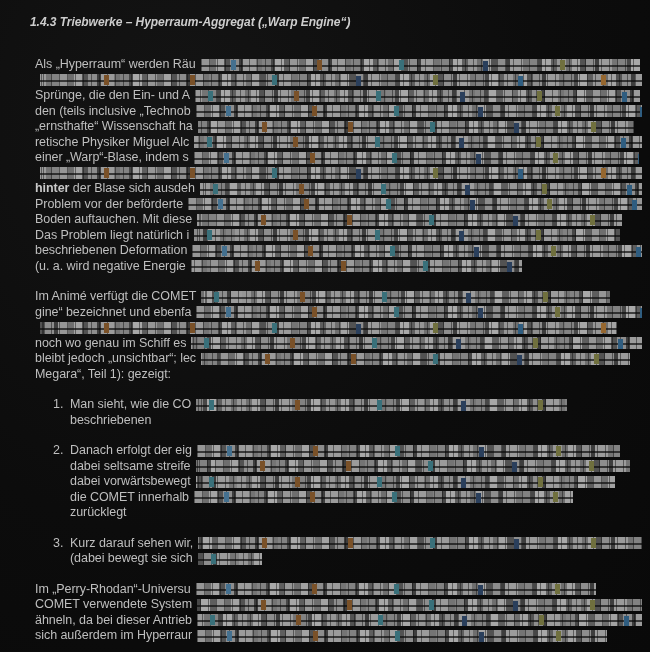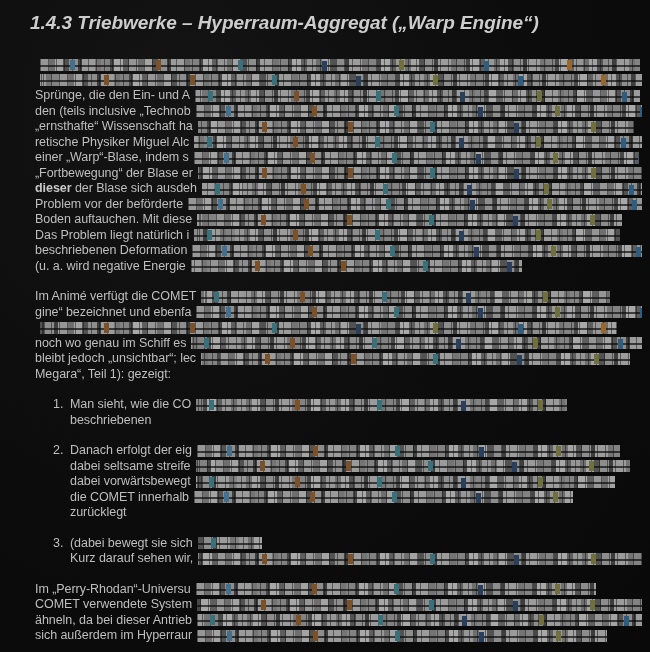--- a/index.html
+++ b/index.html
@@ -6,21 +6,21 @@
   body{
     width:650px;height:652px;overflow:hidden;
     background:radial-gradient(ellipse at 28% 18%, #141414 0%, #0c0c0c 55%, #090909 100%);
     font-family:"Liberation Sans", sans-serif;
     font-size:12.5px;line-height:15.5px;
     color:#bfbfbf;
     letter-spacing:-0.05px;
   }
   .heading{
     margin:14px 8px 26px 30px;
-    font-size:19px;line-height:17px;
+    font-size:12px;line-height:17px;
     font-weight:bold;font-style:italic;
     color:#cdcdcd;
   }
   .doc-body{margin:0 8px 0 35px;}
   .para{margin:0 0 15px 0;}
   .para:last-child{margin-bottom:0;}
   .li{display:flex;margin:0 0 15px 0;padding-left:18px;}
   .num{flex:0 0 17px;}
   .li-lines{flex:1 1 auto;min-width:0;}
   .ln{display:flex;align-items:center;height:15.5px;white-space:pre;}
@@ -50,29 +50,29 @@
   .rd-1::after{left:64px;background:#7a5128;}
   .rd-2::after{left:13px;background:#39707a;}
 </style>
 </head>
 <body>
 
 <div class="page">
   <div class="heading">1.4.3 Triebwerke – Hyperraum-Aggregat („Warp Engine“)</div>
   <div class="doc-body">
       <div class="para">
-        <div class="ln"><span class="rd rd-0" style="margin-right: 2px;"></span></div>
+        <div class="ln"><span class="txt">Als „Hyperraum“ werden Räu</span><span class="rd rd-0" style="margin-right: 2px;"></span></div>
         <div class="ln"><span class="rd rd-1"></span></div>
         <div class="ln"><span class="txt">Sprünge, die den Ein- und A</span><span class="rd rd-2" style="margin-right: 2px;"></span></div>
         <div class="ln"><span class="txt">den (teils inclusive „Technob</span><span class="rd rd-0"></span></div>
         <div class="ln"><span class="txt">„ernsthafte“ Wissenschaft ha</span><span class="rd rd-1" style="margin-right: 8px;"></span></div>
         <div class="ln"><span class="txt">retische Physiker Miguel Alc</span><span class="rd rd-2"></span></div>
         <div class="ln"><span class="txt">einer „Warp“-Blase, indem s</span><span class="rd rd-0" style="margin-right: 3px;"></span></div>
-        <div class="ln"><span class="txt">„Fortbewegung“ der Blase er</span><span class="rd rd-1"></span></div>
-        <div class="ln"><span class="txt"><b>dieser</b> der Blase sich ausdeh</span><span class="rd rd-2"></span></div>
+        <div class="ln"><span class="rd rd-1"></span></div>
+        <div class="ln"><span class="txt"><b>hinter</b> der Blase sich ausdeh</span><span class="rd rd-2"></span></div>
         <div class="ln"><span class="txt">Problem vor der beförderte</span><span class="rd rd-0"></span></div>
         <div class="ln"><span class="txt">Boden auftauchen. Mit diese</span><span class="rd rd-1" style="margin-right: 20px;"></span></div>
         <div class="ln"><span class="txt">Das Problem liegt natürlich i</span><span class="rd rd-2" style="margin-right: 22px;"></span></div>
         <div class="ln"><span class="txt">beschriebenen Deformation</span><span class="rd rd-0"></span></div>
         <div class="ln"><span class="txt">(u. a. wird negative Energie</span><span class="rd rd-1" style="margin-right: 120px;"></span></div>
       </div>
       <div class="para">
         <div class="ln"><span class="txt">Im Animé verfügt die COMET</span><span class="rd rd-2" style="margin-right: 32px;"></span></div>
         <div class="ln"><span class="txt">gine“ bezeichnet und ebenfa</span><span class="rd rd-0"></span></div>
         <div class="ln"><span class="rd rd-1" style="margin-right: 25px;"></span></div>
@@ -93,22 +93,22 @@
           <div class="ln"><span class="txt">Danach erfolgt der eig</span><span class="rd rd-0" style="margin-right: 22px;"></span></div>
           <div class="ln"><span class="txt">dabei seltsame streife</span><span class="rd rd-1" style="margin-right: 12px;"></span></div>
           <div class="ln"><span class="txt">dabei vorwärtsbewegt</span><span class="rd rd-2" style="margin-right: 27px;"></span></div>
           <div class="ln"><span class="txt">die COMET innerhalb</span><span class="rd rd-0" style="margin-right: 69px;"></span></div>
           <div class="ln"><span class="txt">zurücklegt</span></div>
         </div>
       </div>
       <div class="li">
         <div class="num">3.</div>
         <div class="li-lines">
+          <div class="ln"><span class="txt">Kurz darauf sehen wir,</span><span class="rd rd-1"></span></div>
           <div class="ln"><span class="txt">(dabei bewegt sie sich</span><span class="rd rd-2" style="flex: 0 0 64px;"></span></div>
-          <div class="ln"><span class="txt">Kurz darauf sehen wir,</span><span class="rd rd-1"></span></div>
         </div>
       </div>
       <div class="para">
         <div class="ln"><span class="txt">Im „Perry-Rhodan“-Universu</span><span class="rd rd-0" style="margin-right: 46px;"></span></div>
         <div class="ln"><span class="txt">COMET verwendete System</span><span class="rd rd-1"></span></div>
         <div class="ln"><span class="txt">ähneln, da bei dieser Antrieb</span><span class="rd rd-2"></span></div>
         <div class="ln"><span class="txt">sich außerdem im Hyperraur</span><span class="rd rd-0" style="margin-right: 35px;"></span></div>
       </div>
     </div>
 </div>

